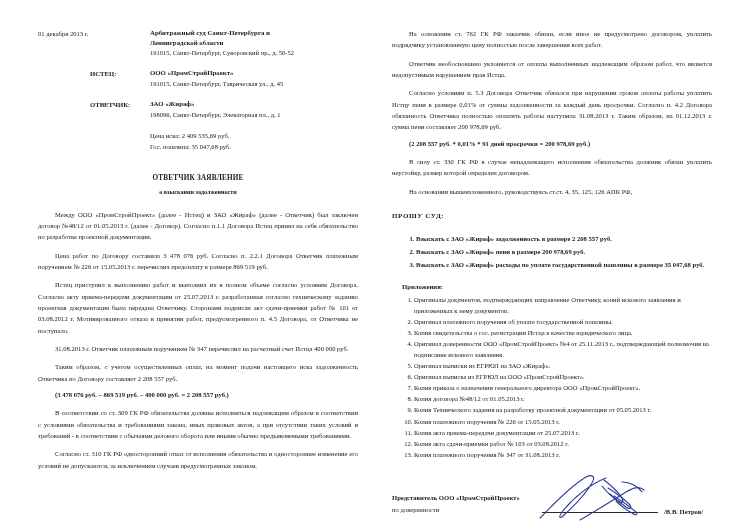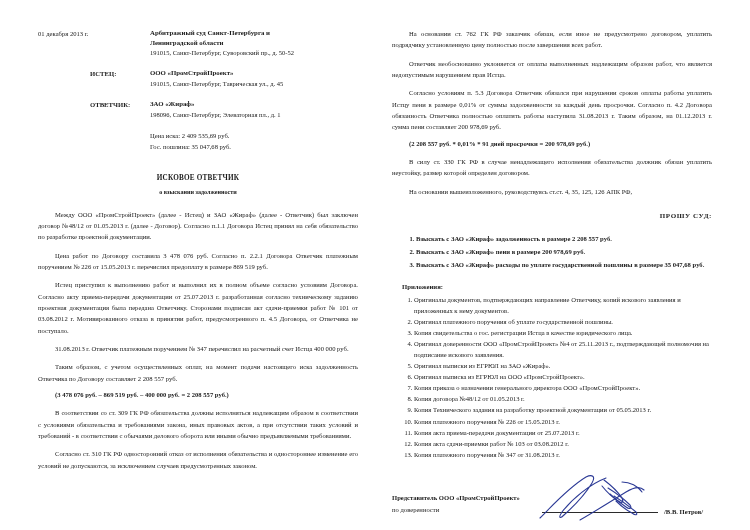--- a/index.html
+++ b/index.html
@@ -117,21 +117,21 @@
 
   .calc-line {
     font-weight: bold;
     text-indent: 17px;
     margin: 0 0 7px 0;
     font-size: 6.6px;
   }
 
   
   .request-title {
-    text-align: right;
+    text-align: left;
     font-weight: bold;
     font-size: 7px;
     letter-spacing: 0.6px;
     margin: 13px 0 11px 0;
   }
   ol.demands {
     margin: 0 0 11px 0;
     padding-left: 24px;
     font-weight: bold;
   }
@@ -225,21 +225,21 @@
         <div class="party-name">ЗАО «Жираф»</div>
         <div class="party-addr">198096, Санкт-Петербург, Элеваторная пл., д. 1</div>
       </div>
     </div>
 
     <div class="amounts">
       <div>Цена иска: 2 409 535,69 руб.</div>
       <div>Гос. пошлина: 35 047,68 руб.</div>
     </div>
 
-    <div class="doc-title">ИСКОВОЕ ОТВЕТЧИК</div>
+    <div class="doc-title">ОТВЕТЧИК ЗАЯВЛЕНИЕ</div>
     <div class="doc-subtitle">о взыскании задолженности</div>
 
     <p class="para">Между ООО «ПромСтройПроект» (далее - Истец) и ЗАО «Жираф» (далее - Ответчик) был заключен договор №48/12 от 01.05.2013 г. (далее - Договор). Согласно п.1.1 Договора Истец принял на себя обязательство по разработке проектной документации.</p>
     <p class="para">Цена работ по Договору составила 3 478 076 руб. Согласно п. 2.2.1 Договора Ответчик платежным поручением № 226 от 15.05.2013 г. перечислил предоплату в размере 869 519 руб.</p>
     <p class="para">Истец приступил к выполнению работ и выполнил их в полном объеме согласно условиям Договора. Согласно акту приема-передачи документации от 25.07.2013 г. разработанная согласно техническому заданию проектная документация была передана Ответчику. Сторонами подписан акт сдачи-приемки работ № 101 от 03.08.2012 г. Мотивированного отказа в принятии работ, предусмотренного п. 4.5 Договора, от Ответчика не поступало.</p>
     <p class="para">31.08.2013 г. Ответчик платежным поручением № 347 перечислил на расчетный счет Истца 400 000 руб.</p>
     <p class="para tight">Таким образом, с учетом осуществленных оплат, на момент подачи настоящего иска задолженность Ответчика по Договору составляет 2 208 557 руб.</p>
     <p class="calc-line">(3 478 076 руб. – 869 519 руб. – 400 000 руб. = 2 208 557 руб.)</p>
     <p class="para">В соответствии со ст. 309 ГК РФ обязательства должны исполняться надлежащим образом в соответствии с условиями обязательства и требованиями закона, иных правовых актов, а при отсутствии таких условий и требований - в соответствии с обычаями делового оборота или иными обычно предъявляемыми требованиями.</p>
     <p class="para">Согласно ст. 310 ГК РФ односторонний отказ от исполнения обязательства и одностороннее изменение его условий не допускаются, за исключением случаев предусмотренных законом.</p>

